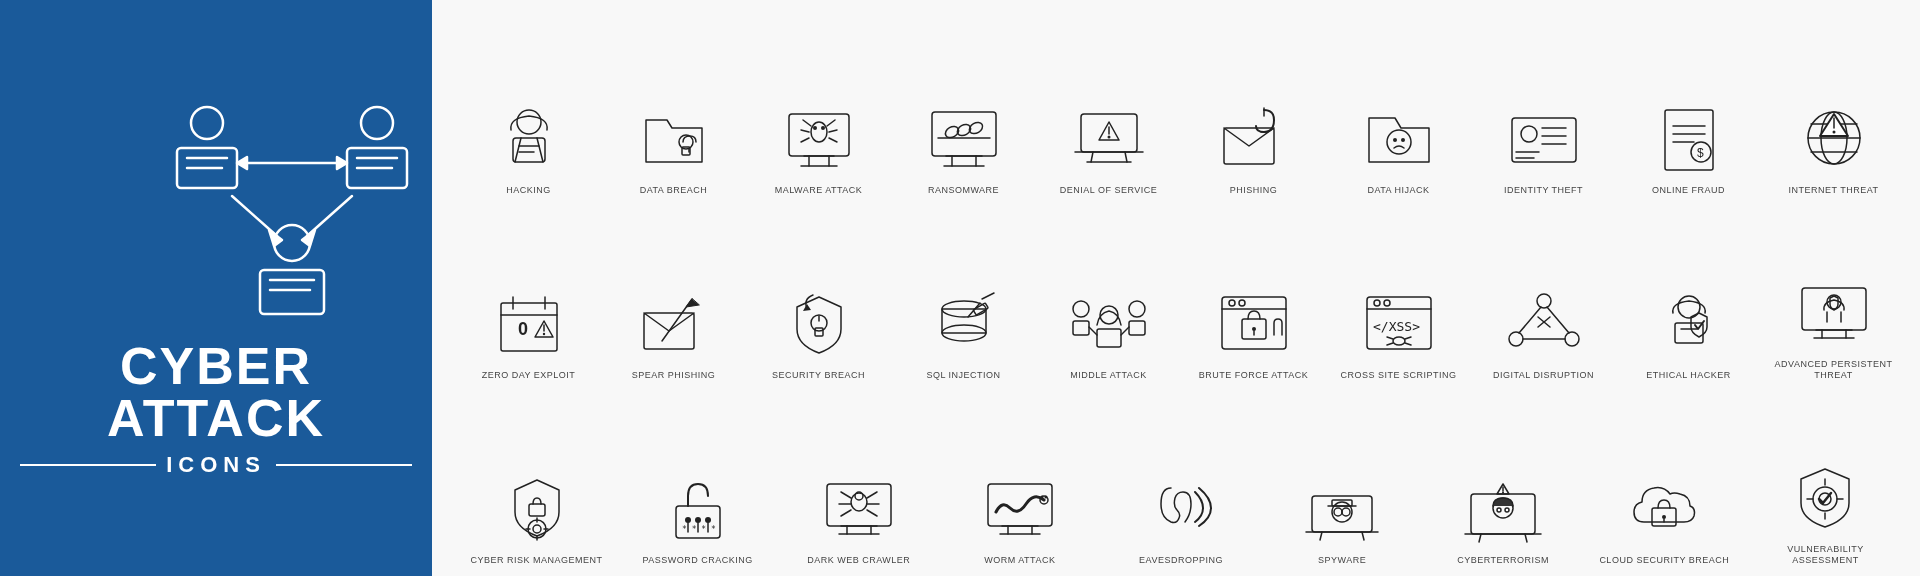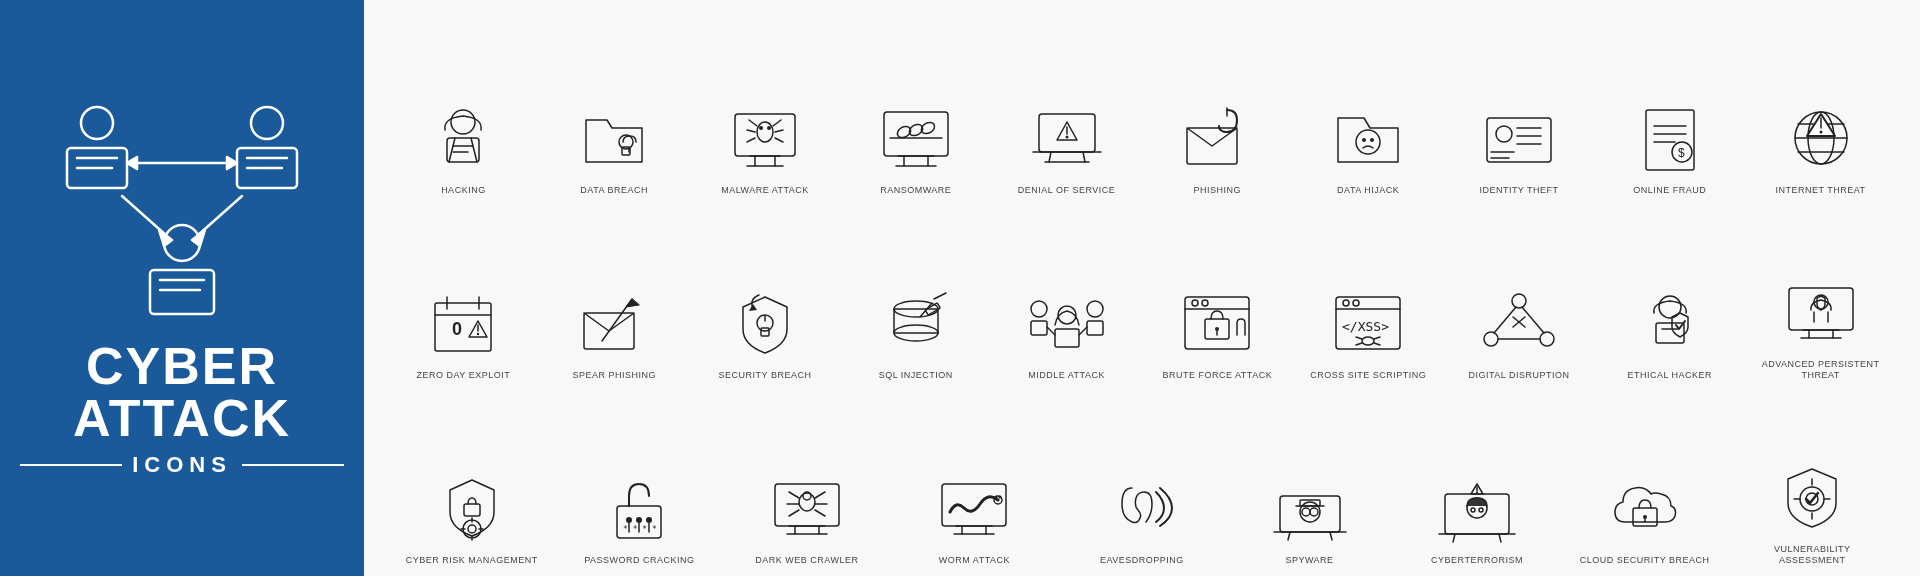--- a/index.html
+++ b/index.html
@@ -7,26 +7,26 @@
       width: 1920px;
       height: 576px;
       display: flex;
       font-family: Arial, sans-serif;
       background: #f5f5f5;
       overflow: hidden;
     }
 
     
     .left-panel {
-      width: 364px;
+      width: 432px;
       height: 576px;
       background: #1a5a9a;
       display: flex;
       flex-direction: column;
-      align-items: center;
+      align-items: flex-end;
       justify-content: center;
       flex-shrink: 0;
     }
 
     .cyber-illustration {
       width: 280px;
       height: 240px;
       margin-bottom: 10px;
     }
 

